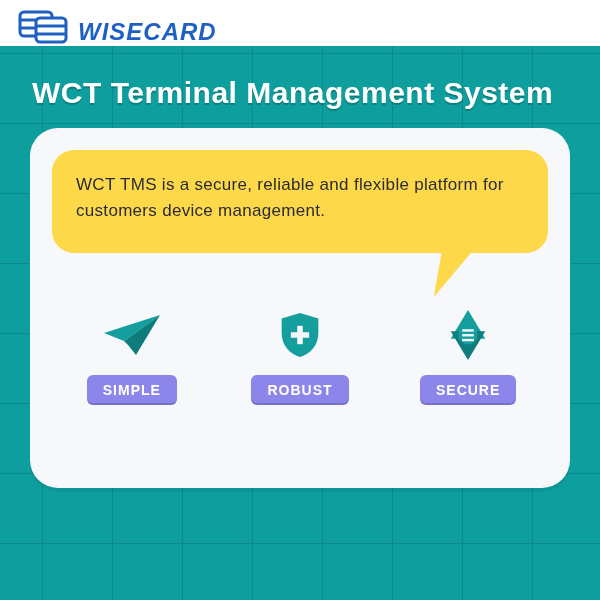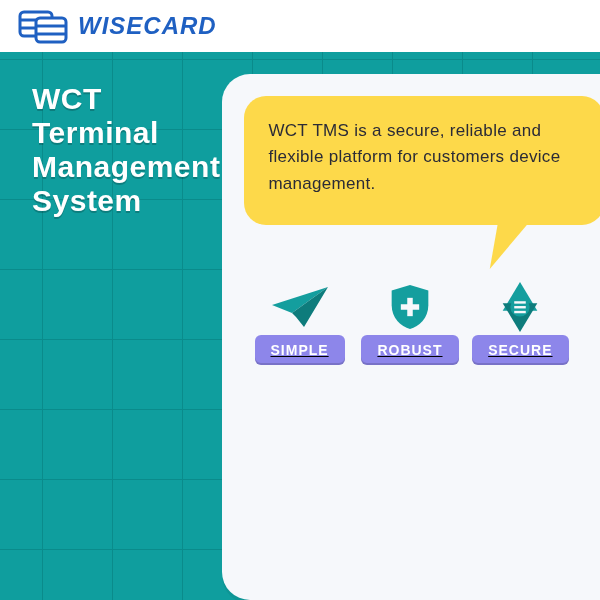--- a/index.html
+++ b/index.html
@@ -1,43 +1,43 @@
 <!DOCTYPE html>
 <html><head>
 <meta charset="utf-8">
 <style>
   * { box-sizing: border-box; margin: 0; padding: 0; }
   html, body { width: 600px; height: 600px; font-family: Arial, Helvetica, sans-serif; background: #fff; }
   .page { width: 600px; height: 600px; display: flex; flex-direction: column; }
-  .topbar { height: 52px; display: flex; align-items: center; padding-left: 18px; gap: 10px; }
+  .topbar { height: 46px; display: flex; align-items: flex-end; padding-left: 18px; gap: 10px; }
   .brand-text { color: #1f60c2; font-weight: 700; font-style: italic; font-size: 24px; letter-spacing: 1px; }
   .logo-box { width: 50px; height: 40px; display: flex; align-items: center; justify-content: center; }
   .hero {
     flex: 1;
     background-color: #0f9e9e;
     background-image:
       linear-gradient(#0a8b8b 1px, transparent 1px),
       linear-gradient(90deg, #0a8b8b 1px, transparent 1px);
     background-size: 70px 70px;
     background-position: -28px 7px;
     padding: 22px 30px 0 30px;
-    display: flex; 
+    display: flex; flex-direction: column;
   }
   .title {
     color: #fff; font-size: 30px; font-weight: 700; letter-spacing: .5px;
     text-shadow: 0 2px 0 rgba(0,0,0,.2);
     padding: 8px 2px 18px 2px;
   }
   .card {
     background: #f6f8fb;
     border-radius: 28px;
     width: 100%;
     min-height: 360px;
     padding: 22px 22px 40px 22px;
-    display: flex; flex-direction: column; align-items: flex-start;
+    display: flex; flex-direction: column; align-items: center;
     box-shadow: 0 4px 0 rgba(0,0,0,.05);
   }
   .bubble-wrap { position: relative; width: 100%; margin-bottom: 10px; }
   .bubble {
     background: #fdd94a;
     border-radius: 22px;
     padding: 22px 24px 28px 24px;
     color: #2b2b36; font-size: 17px; line-height: 1.55; font-weight: 500;
     letter-spacing: .3px;
   }
@@ -46,21 +46,21 @@
     width: 0; height: 0;
     border-left: 0 solid transparent;
     border-right: 32px solid transparent;
     border-top: 48px solid #fdd94a;
     transform: skewX(-10deg);
   }
   .features {
     display: flex; justify-content: space-between; width: 92%;
     margin-top: 48px;
   }
-  .feature { display: flex; flex-direction: column; align-items: center; gap: 4px; width: 120px; text-decoration: underline; }
+  .feature { display: flex; flex-direction: column; align-items: center; gap: 16px; width: 120px; }
   .icon { width: 60px; height: 48px; display:flex; align-items:center; justify-content:center; }
   .pill {
     background: #8d86ea; color: #fff; font-weight: 700; font-size: 14px;
     letter-spacing: 1px; padding: 7px 16px; border-radius: 6px;
     box-shadow: inset 0 -2px 0 rgba(0,0,0,.15);
   }
 </style>
 </head>
 <body>
 

